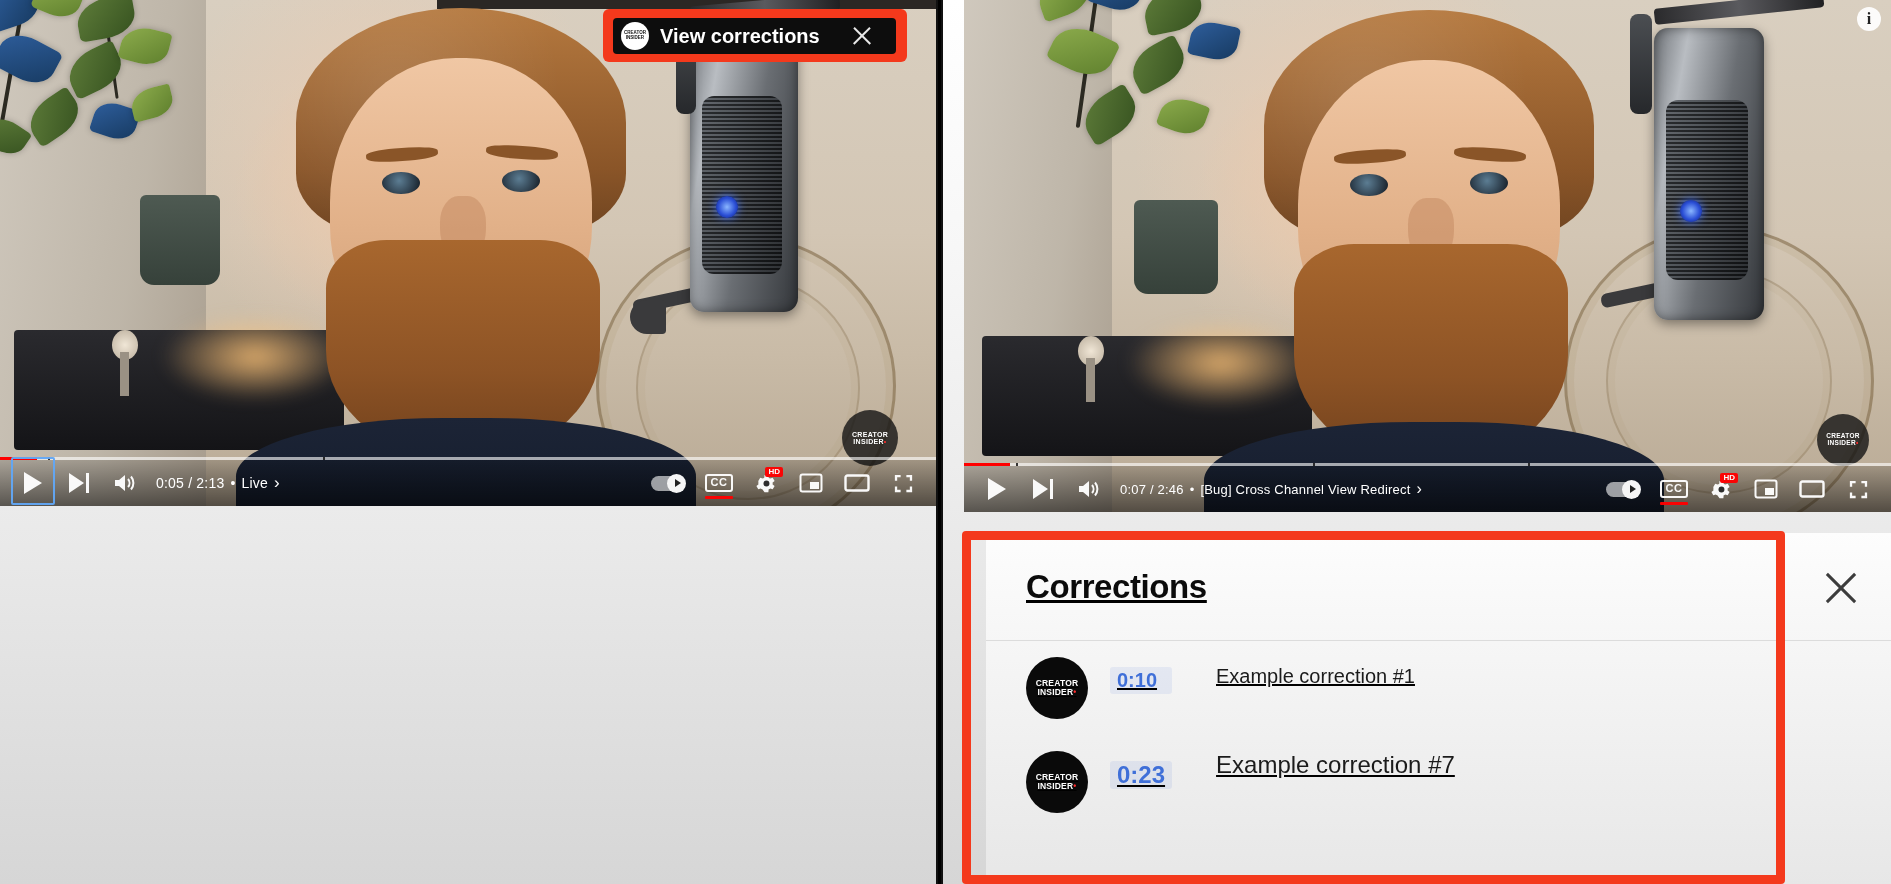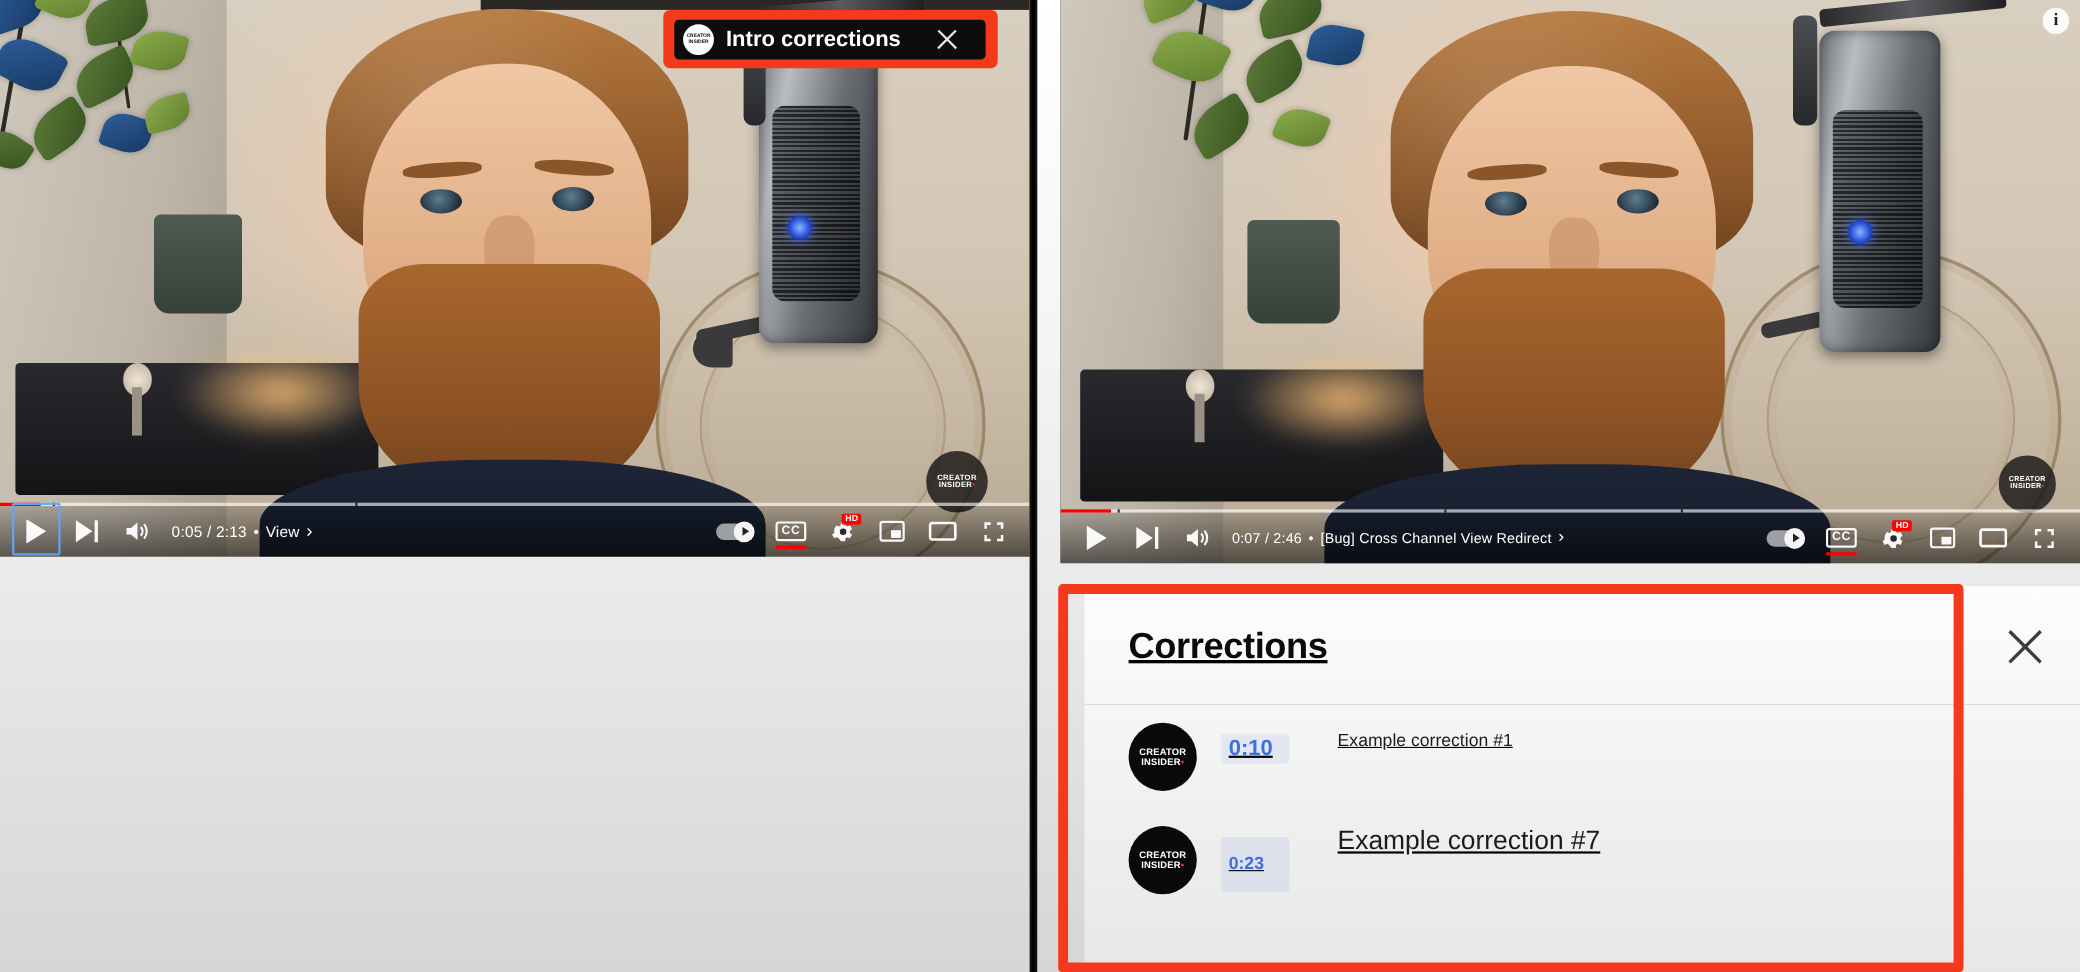--- a/index.html
+++ b/index.html
@@ -350,21 +350,21 @@
           <div class="cbtn" style="width:46px;height:46px;">
             <svg width="24" height="22" viewBox="0 0 24 22">
               <path d="M2 8 h4 L12 3 v16 L6 14 H2 Z" fill="#fff"></path>
               <path d="M15 7 a6 6 0 0 1 0 8" stroke="#fff" stroke-width="2" fill="none"></path>
               <path d="M18 4.5 a10 10 0 0 1 0 13" stroke="#fff" stroke-width="2" fill="none"></path>
             </svg>
           </div>
           <div class="time-text" style="font-size:14px;margin-left:8px;text-align:center;">
             <span>0:05 / 2:13</span>
             <span>•</span>
-            <span>View</span>
+            <span>Live</span>
             <span style="font-size:17px;">›</span>
           </div>
         </div>
         <div class="ctrl-right">
           <div class="cbtn" style="width:56px;height:46px;">
             <div class="autoplay-toggle" style="width:34px;height:15px;">
               <div class="autoplay-knob" style="width:19px;height:19px;top:-2px;right:-1px;">
                 <div class="tri" style="border-width:4px 0 4px 6px;margin-left:2px;"></div>
               </div>
             </div>
@@ -399,21 +399,21 @@
         </div>
       </div>
     </div>
 
     <div class="vc-highlight" style="left:603px;top:9px;width:304px;height:53px;"></div>
     <div class="vc-chip" style="left:613px;top:18px;width:283px;height:36px;padding:0 8px;">
       <div class="vc-avatar" style="width:28px;height:28px;font-size:4.5px;">
         <span>CREATOR</span>
         <span>INSIDER</span>
       </div>
-      <div class="vc-label" style="font-size:20px;margin-left:11px;">Intro corrections</div>
+      <div class="vc-label" style="font-size:20px;margin-left:11px;">View corrections</div>
       <div class="vc-x" style="width:28px;height:28px;margin-left:28px;">
         <span style="position:absolute;left:50%;top:50%;width:23px;height:2.4px;background:#e8e8e8;transform:translate(-50%,-50%) rotate(45deg);"></span>
         <span style="position:absolute;left:50%;top:50%;width:23px;height:2.4px;background:#e8e8e8;transform:translate(-50%,-50%) rotate(-45deg);"></span>
       </div>
     </div>
   </div>
 
   <div class="divider"></div>
   <div class="divider-inner"></div>
 
@@ -549,30 +549,30 @@
     </div>
     <div class="corr-list">
       <div class="corr-item" style="padding:16px 40px 16px 40px;">
         <div class="corr-avatar" style="width:62px;height:62px;font-size:8.5px;">
           <span>CREATOR</span>
           <span>
             <span>INSIDER</span><span class="wm-dot">•</span>
           </span>
         </div>
         <div class="corr-time" style="font-size:20px;margin-left:22px;margin-top:10px;padding:2px 7px;min-width:62px;">0:10</div>
-        <div class="corr-text" style="font-size:16px;margin-left:44px;margin-top:8px;">Example correction #1</div>
+        <div class="corr-text" style="font-size:20px;margin-left:44px;margin-top:8px;">Example correction #1</div>
       </div>
       <div class="corr-item" style="padding:16px 40px 16px 40px;">
         <div class="corr-avatar" style="width:62px;height:62px;font-size:8.5px;">
           <span>CREATOR</span>
           <span>
             <span>INSIDER</span><span class="wm-dot">•</span>
           </span>
         </div>
-        <div class="corr-time" style="font-size:16px;margin-left:22px;margin-top:10px;padding:16px 7px;min-width:62px;">0:23</div>
+        <div class="corr-time" style="font-size:24px;margin-left:22px;margin-top:10px;padding:0 7px;min-width:62px;">0:23</div>
         <div class="corr-text" style="font-size:24px;margin-left:44px;margin-top:0px;">Example correction #7</div>
       </div>
     </div>
   </div>
 
   <div class="corr-highlight" style="left:962px;top:531px;width:823px;height:353px;"></div>
 
   <div class="corr-close" style="left:1818px;top:565px;width:46px;height:46px;">
     <span style="position:absolute;left:50%;top:50%;width:40px;height:3px;background:#3c3c3c;transform:translate(-50%,-50%) rotate(45deg);"></span>
     <span style="position:absolute;left:50%;top:50%;width:40px;height:3px;background:#3c3c3c;transform:translate(-50%,-50%) rotate(-45deg);"></span>

